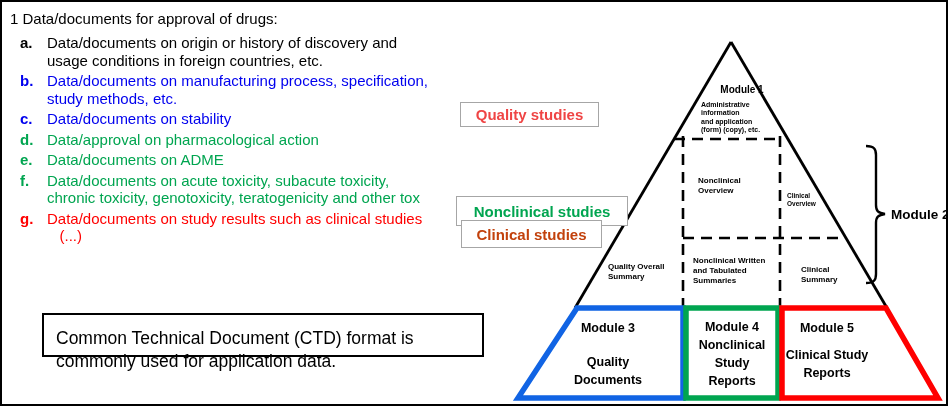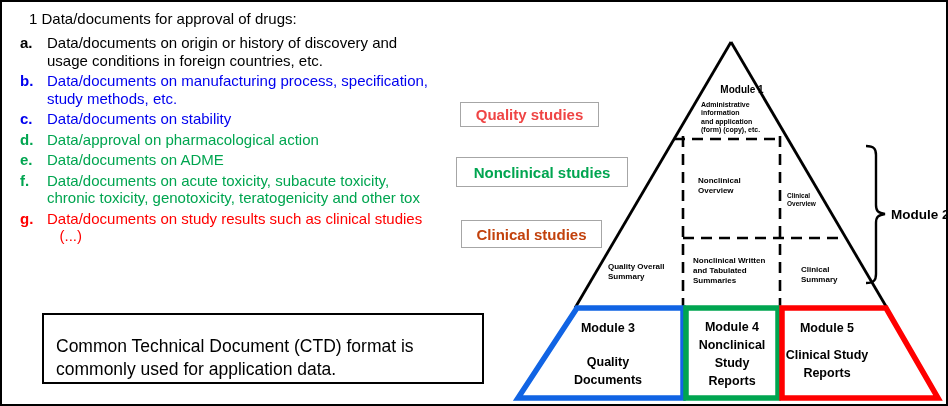--- a/index.html
+++ b/index.html
@@ -2,34 +2,34 @@
 <html><head>
 <meta charset="utf-8">
 <style>
   html,body{margin:0;padding:0;background:#fff;}
   #page{position:relative;width:948px;height:406px;box-sizing:border-box;
         border:2px solid #000;background:#fff;overflow:hidden;
         font-family:"Liberation Sans", sans-serif;color:#000;}
   .abs{position:absolute;}
   .pre{white-space:pre-wrap;}
   
-  #title{left:8px;top:8px;font-size:15px;margin-left:19px;}
+  #title{left:8px;top:8px;font-size:15px;}
   #drug-list{left:18px;top:32px;width:430px;}
   .li{display:flex;margin-bottom:3px;font-size:15px;line-height:17.5px;}
   .li .letter{width:27px;font-weight:bold;flex:0 0 27px;}
   .li .txt{flex:1;}
   
   .study-box{border:1px solid #a6a6a6;display:flex;align-items:center;justify-content:center;
              font-weight:bold;font-size:15px;background:#fff;box-sizing:border-box;}
   #quality-box{left:458px;top:100px;width:139px;height:25px;}
   #nonclinical-box{left:454px;top:155px;width:172px;height:30px;}
   #clinical-box{left:459px;top:218px;width:141px;height:28px;}
   
-  #note-box{left:40px;top:311px;width:442px;height:71px;border:2px solid #000;
-            box-sizing:border-box;padding:20px 10px 0 12px;font-size:17.5px;line-height:1.32;}
+  #note-box{left:40px;top:311px;width:442px;height:44px;border:2px solid #000;
+            box-sizing:border-box;padding:12px 10px 0 12px;font-size:17.5px;line-height:1.32;}
   
   .pyr-label{font-weight:bold;white-space:pre-line;}
   #module1-title{left:690px;top:82px;width:100px;text-align:center;font-size:10px;font-weight:bold;}
   #module1-sub{left:699px;top:99px;width:80px;font-size:7px;line-height:1.18;}
   #nonclinical-overview{left:696px;top:174px;font-size:8px;line-height:1.25;}
   #clinical-overview{left:785px;top:190px;font-size:6.5px;line-height:1.3;}
   #module2-label{left:889px;top:205px;font-size:13.5px;font-weight:bold;white-space:nowrap;}
   #quality-overall-summary{left:606px;top:260px;font-size:8px;line-height:1.25;}
   #nonclinical-written{left:691px;top:254px;font-size:8px;line-height:1.25;}
   #clinical-summary{left:799px;top:263px;font-size:8px;line-height:1.25;}
@@ -103,21 +103,21 @@
     </div>
   </div>
 
   <div id="note-box" class="abs">
     <span>Common Technical Document (CTD) format is commonly used for application data.</span>
   </div>
 
   <div id="quality-box" class="abs study-box" style="color: #ef4444;">
     <span>Quality studies</span>
   </div>
-  <div id="nonclinical-box" class="abs study-box" style="color: rgb(0, 165, 80);">
+  <div id="nonclinical-box" class="abs study-box" style="color: rgb(0, 165, 80); margin-top: 39px;">
     <span>Nonclinical studies</span>
   </div>
   <div id="clinical-box" class="abs study-box" style="color: #c2410c;">
     <span>Clinical studies</span>
   </div>
 
   <div id="module1-title" class="abs">Module 1</div>
   <div id="module1-sub" class="abs pyr-label">Administrative
 information
 and application

